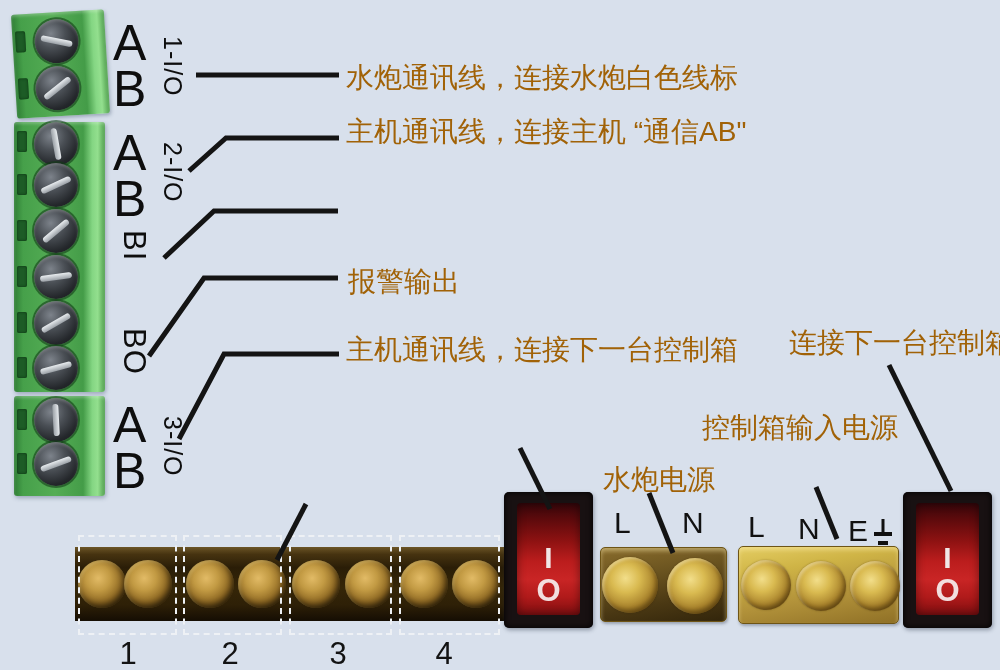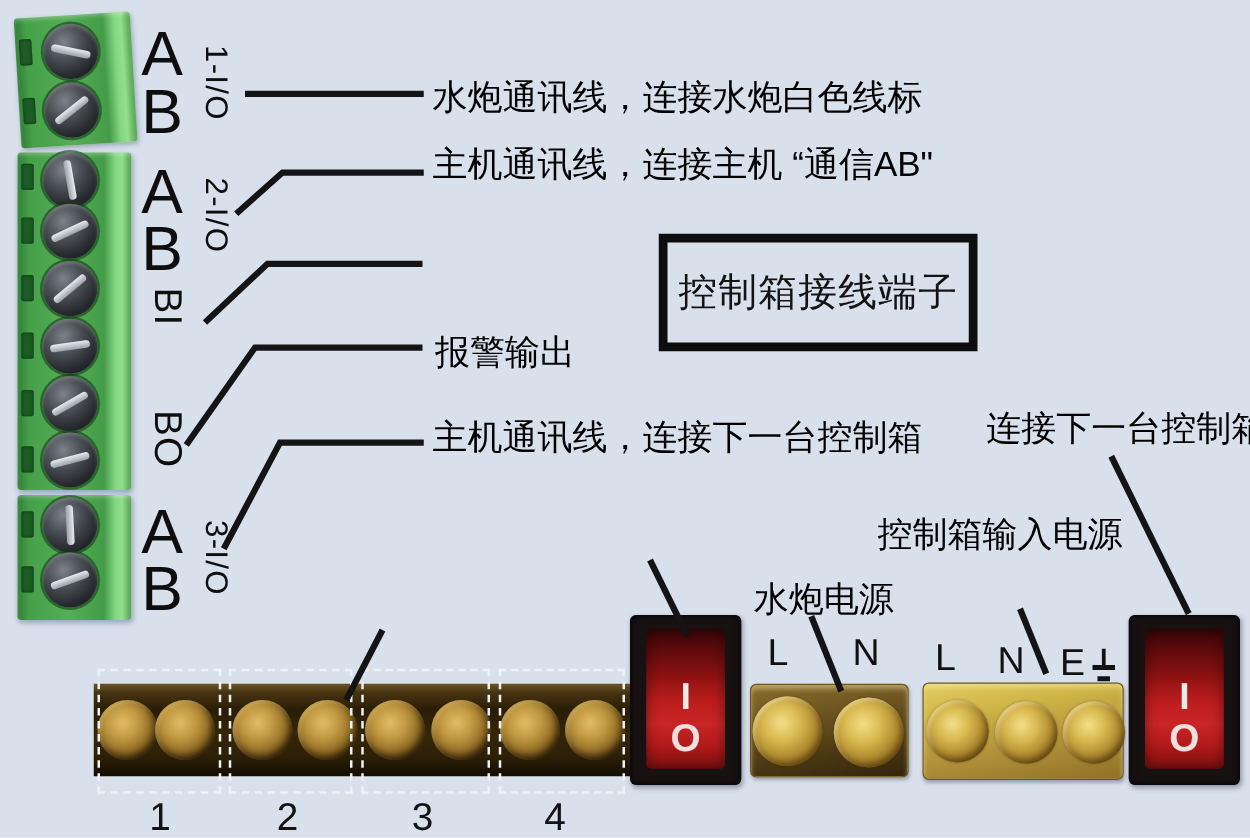--- a/index.html
+++ b/index.html
@@ -30,21 +30,21 @@
     background:#1d5c26; box-shadow:inset 0 0 3px #0c3311;
   }
   
   .big-letter{position:absolute; font-size:50px; line-height:1; color:#0e0e0e;}
   .rot-label{
     position:absolute; font-size:25px; letter-spacing:1px; white-space:nowrap; color:#0e0e0e;
     transform:rotate(90deg); transform-origin:0 0;
   }
   .rot-label.big{font-size:31px;}
   
-  .ann{position:absolute; font-size:28px; white-space:nowrap; color:#000000;}
+  .ann{position:absolute; font-size:28px; white-space:nowrap; color:#a16207;}
   #title-box{
     position:absolute; left:527px; top:187px; width:255px; height:94px; box-sizing:border-box;
     border:7px solid #0d0d0d; display:flex; align-items:center; justify-content:center;
     font-size:31px; letter-spacing:1px;
   }
   
   #leads{position:absolute; left:0; top:0; z-index:6; pointer-events:none;}
   #leads polyline{fill:none; stroke:#141414; stroke-width:5;}
   
   #strip{
@@ -160,23 +160,20 @@
   <div class="rot-label" style="left:187px; top:416px;">3-I/O</div>
 
   <div class="ann" style="left:346px; top:59px;">水炮通讯线，连接水炮白色线标</div>
   <div class="ann" style="left:346px; top:113px;">主机通讯线，连接主机 “通信AB"</div>
   <div class="ann" style="left:348px; top:263px;">报警输出</div>
   <div class="ann" style="left:346px; top:331px;">主机通讯线，连接下一台控制箱</div>
   <div class="ann" style="left:789px; top:324px;">连接下一台控制箱</div>
   <div class="ann" style="left:603px; top:461px;">水炮电源</div>
   <div class="ann" style="left:702px; top:409px;">控制箱输入电源</div>
 
-  <div id="title-box">
-    <span>控制箱接线端子</span>
-  </div>
 
   <div id="strip">
     <div class="brass-screw" style="left:3px;"></div>
     <div class="brass-screw" style="left:49px;"></div>
     <div class="brass-screw" style="left:111px;"></div>
     <div class="brass-screw" style="left:163px;"></div>
     <div class="brass-screw" style="left:217px;"></div>
     <div class="brass-screw" style="left:270px;"></div>
     <div class="brass-screw" style="left:325px;"></div>
     <div class="brass-screw" style="left:377px;"></div>

